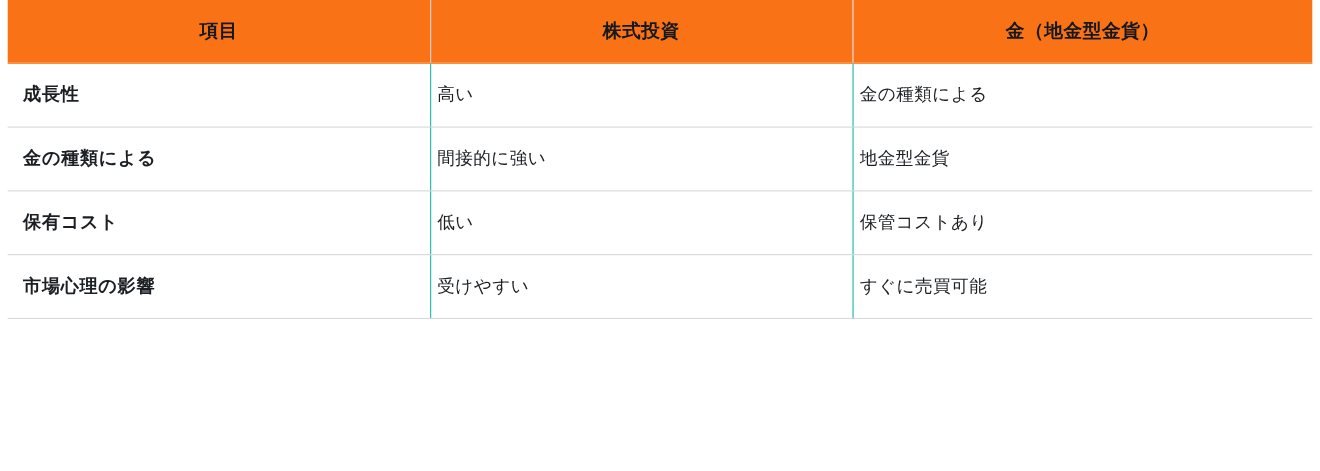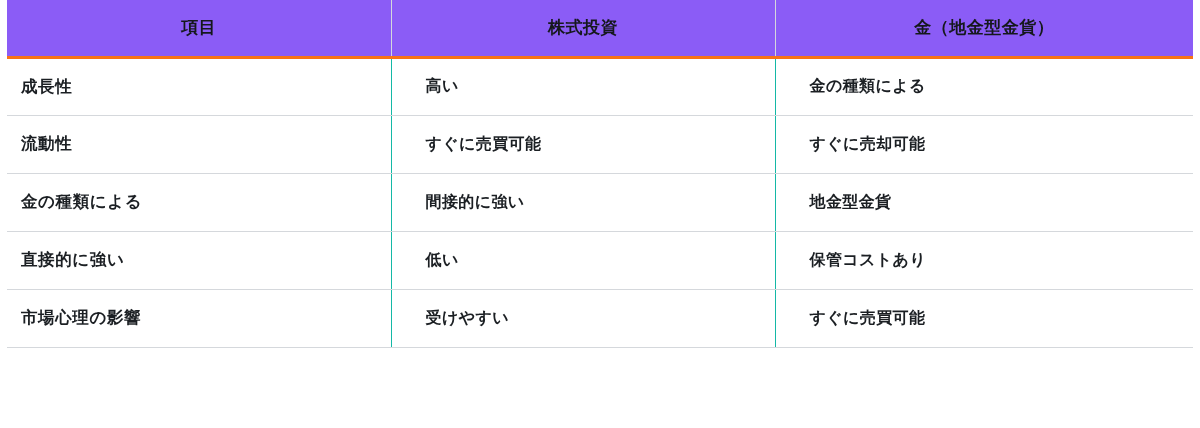--- a/index.html
+++ b/index.html
@@ -24,28 +24,28 @@
     width: 1186px;
     margin: 0 0 0 7px;
     table-layout: fixed;
   }
   table.comparison col.col-item { width: 384px; }
   table.comparison col.col-a { width: 384px; }
   table.comparison col.col-b { width: 418px; }
 
   table.comparison thead th {
     height: 57px;
-    background: #8b5cf6;
+    background: #f97316;
     font-size: 17px;
     font-weight: bold;
     text-align: center;
     vertical-align: middle;
     color: #15181c;
     border-right: 1px solid #d5d8dc;
-    border-bottom: 3px solid #f97316;
+    border-bottom: 1px solid #f97316;
     padding: 0 10px;
     box-sizing: border-box;
     letter-spacing: 0.5px;
   }
   table.comparison thead th:last-child {
     border-right: none;
   }
   table.comparison tbody td {
     height: 58px;
     font-size: 16px;
@@ -59,22 +59,22 @@
     border-right: none;
     margin-left: 16px;
   }
   table.comparison tbody td.item-cell {
     font-weight: bold;
     padding-left: 14px;
     letter-spacing: 0.6px;
     font-size: 16.5px;
   }
   table.comparison tbody td.value-cell {
-    padding-left: 34px;
-    font-weight: bold;
+    padding-left: 6px;
+    font-weight: normal;
     letter-spacing: 0.4px;
   }
   table.comparison tbody tr:last-child td {
     border-bottom: 1px solid #d5d8dc;
   }
 </style>
 </head>
 <body>
 
 <div class="table-wrap">
@@ -91,31 +91,26 @@
         <th>金（地金型金貨）</th>
       </tr>
     </thead>
     <tbody>
       <tr>
         <td class="item-cell">成長性</td>
         <td class="value-cell">高い</td>
         <td class="value-cell">金の種類による</td>
       </tr>
       <tr>
-        <td class="item-cell">流動性</td>
-        <td class="value-cell">すぐに売買可能</td>
-        <td class="value-cell">すぐに売却可能</td>
-      </tr>
-      <tr>
         <td class="item-cell">金の種類による</td>
         <td class="value-cell">間接的に強い</td>
         <td class="value-cell">地金型金貨</td>
       </tr>
       <tr>
-        <td class="item-cell">直接的に強い</td>
+        <td class="item-cell">保有コスト</td>
         <td class="value-cell">低い</td>
         <td class="value-cell">保管コストあり</td>
       </tr>
       <tr>
         <td class="item-cell">市場心理の影響</td>
         <td class="value-cell">受けやすい</td>
         <td class="value-cell">すぐに売買可能</td>
       </tr>
     </tbody>
   </table>

